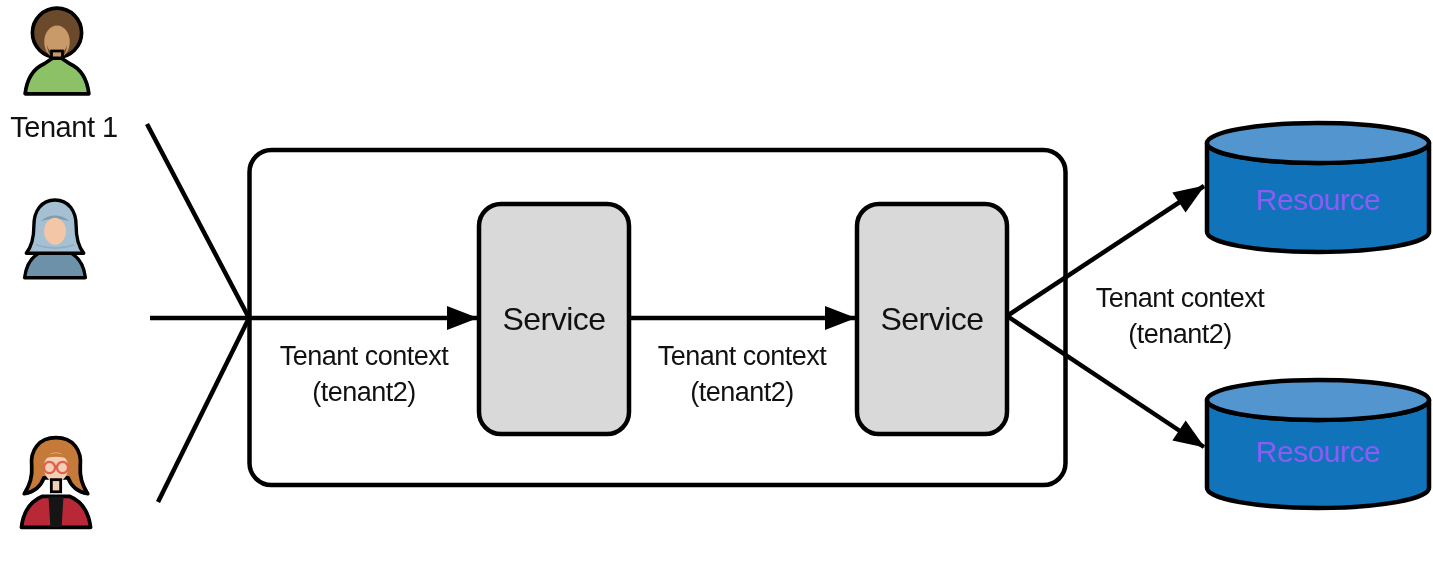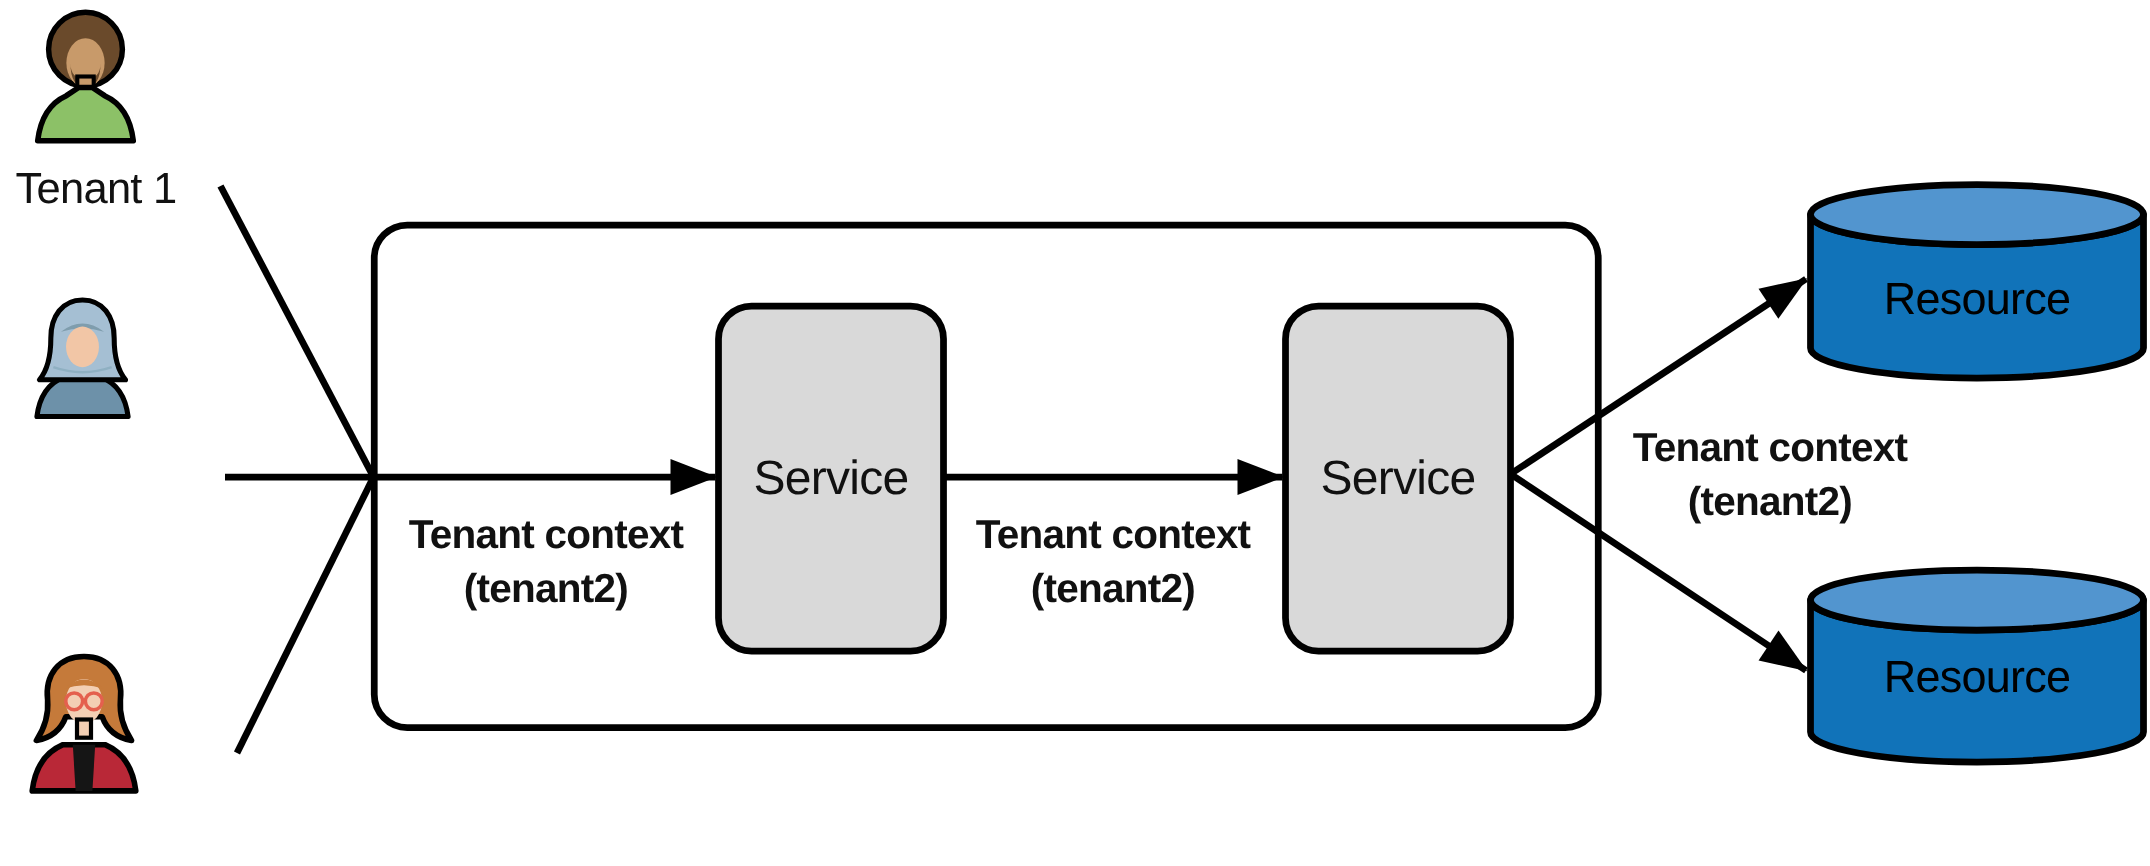--- a/index.html
+++ b/index.html
@@ -15,23 +15,23 @@
   .label{
     position:absolute;
     transform:translate(-50%,-50%);
     text-align:center;
     color:#111111;
     white-space:nowrap;
     letter-spacing:-0.5px;
   }
   .tenant-label{font-size:29px;}
   .service-label{font-size:32px;}
-  .ctx-label{font-size:27px;font-weight:bold;line-height:1.32;}
+  .ctx-label{font-size:27px;font-weight:normal;line-height:1.32;}
   .ctx-label span{display:block;}
-  .resource-label{font-size:30px;color:#000000;}
+  .resource-label{font-size:30px;color:#8b5cf6;}
   .avatar{position:absolute;}
 </style>
 </head>
 <body>
 
 <div class="canvas">
 
   <svg class="layer" width="1433" height="577" viewBox="0 0 1433 577">
     <defs>
       <marker id="arrowhead" markerUnits="userSpaceOnUse" markerWidth="36" markerHeight="28" refX="31" refY="13" orient="auto">

